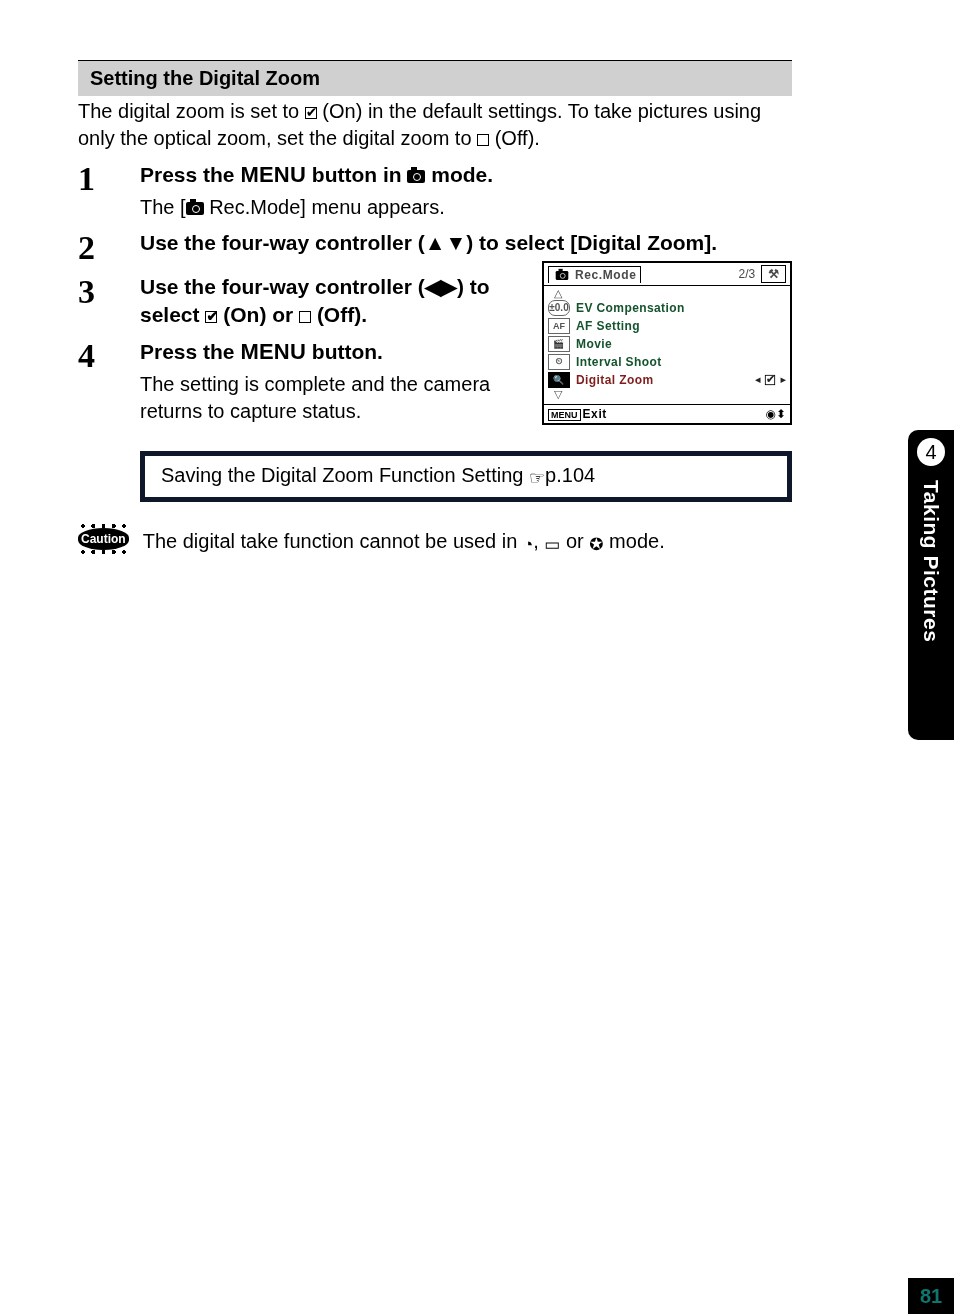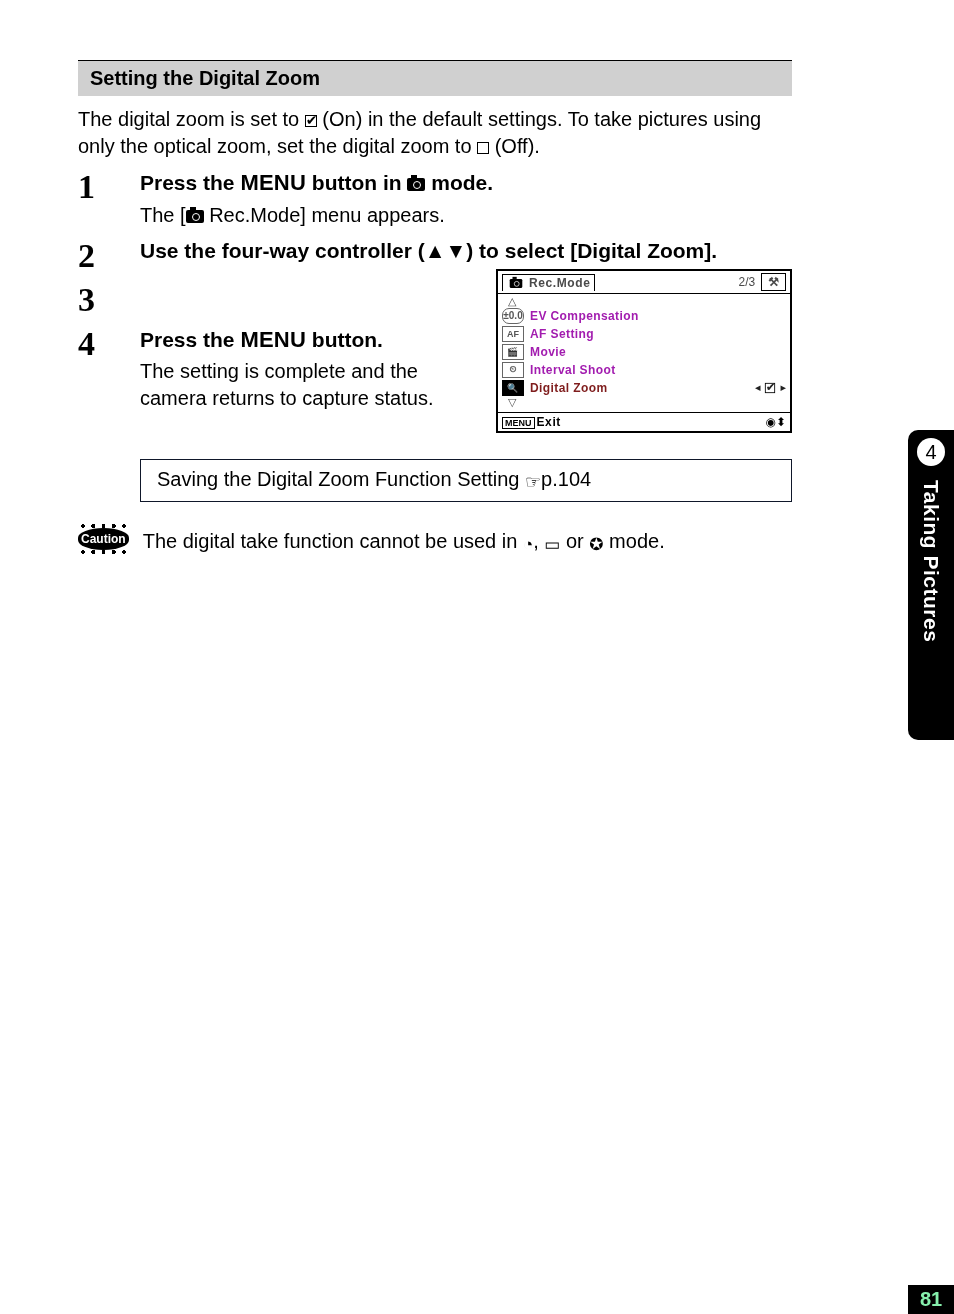--- a/index.html
+++ b/index.html
@@ -15,21 +15,21 @@
   .page {
     padding: 60px 78px 0 78px;
     width: 870px;
   }
   .section-header {
     background: #d0d0d0;
     border-top: 1px solid #000;
     padding: 6px 12px;
     font-weight: bold;
     font-size: 20px;
-    margin-bottom: 10px;
+    margin-bottom: 2px;
   }
   .intro {
     font-size: 20px;
     line-height: 1.35;
     margin-bottom: 8px;
   }
   .step-row {
     display: flex;
     align-items: flex-start;
     margin-top: 8px;
@@ -62,21 +62,21 @@
     line-height: 1.35;
     margin-top: 4px;
   }
   .step3-wrap {
     display: flex;
     align-items: flex-start;
     gap: 18px;
   }
   .step3-text { flex: 1; }
   .lcd {
-    width: 296px;
+    width: 250px;
     border: 2px solid #000;
     font-family: Arial, sans-serif;
     font-size: 13px;
     margin-top: -4px;
   }
   .lcd-header {
     display: flex;
     align-items: center;
     border-bottom: 1px solid #000;
     padding: 2px 4px;
@@ -125,21 +125,21 @@
     align-items:center;
     justify-content:center;
     font-size:9px;
     font-weight:bold;
     color:#555;
     background:#fff;
     flex-shrink:0;
   }
   .lcd-ico.sel { background:#000; color:#fff; border-color:#000; }
   .lcd-label {
-    color:#a21caf;
+    color:#14532d;
     font-weight:bold;
     letter-spacing:0.4px;
     font-size:12px;
     flex:1;
   }
   .lcd-label.sel { color:#7f1d1d; }
   .lcd-val {
     display:flex;
     align-items:center;
     gap:4px;
@@ -156,21 +156,21 @@
   }
   .lcd-menu-box {
     border:1px solid #000;
     padding:0 2px;
     font-size:9px;
     font-weight:bold;
     margin-right:2px;
   }
   .lcd-exit { font-weight:bold; letter-spacing:0.6px; }
   .ref-box {
-    border: 1px solid #0f172a;
+    border: 5px solid #0f172a;
     padding: 8px 16px;
     margin: 26px 0 16px 62px;
     font-size: 20px;
   }
   .caution-row {
     display:flex;
     align-items:flex-start;
     gap:14px;
     margin-top:26px;
   }
@@ -230,23 +230,23 @@
     writing-mode: vertical-rl;
     font-weight:bold;
     font-size:21px;
     letter-spacing:0.5px;
   }
   .page-num {
     position:absolute;
     right:0;
     bottom:0;
     width:46px;
-    height:29px;
+    height:36px;
     background:#000;
-    color:#86efac;
+    color:#0f766e;
     display:flex;
     align-items:center;
     justify-content:center;
     font-weight:bold;
     font-size:20px;
   }
   .ico-inline {
     display:inline-block;
     vertical-align:-2px;
     font-size:17px;
@@ -322,20 +322,23 @@
     <div class="step-body">
       <div class="step-title">Use the four-way controller (▲▼) to select [Digital Zoom].</div>
     </div>
   </div>
 
   <div class="step3-wrap">
     <div class="step3-text">
       <div class="step-row">
         <div class="step-num">3</div>
         <div class="step-body">
+          <div class="step-title">
+            <span>Use the four-way controller (◀▶) to select </span><span class="ico-check"></span><span> (On) or </span><span class="ico-box"></span><span> (Off).</span>
+          </div>
         </div>
       </div>
 
       <div class="step-row">
         <div class="step-num">4</div>
         <div class="step-body">
           <div class="step-title">
             <span>Press the </span><span class="menu-word">MENU</span><span> button.</span>
           </div>
           <div class="step-sub">The setting is complete and the camera returns to capture status.</div>

